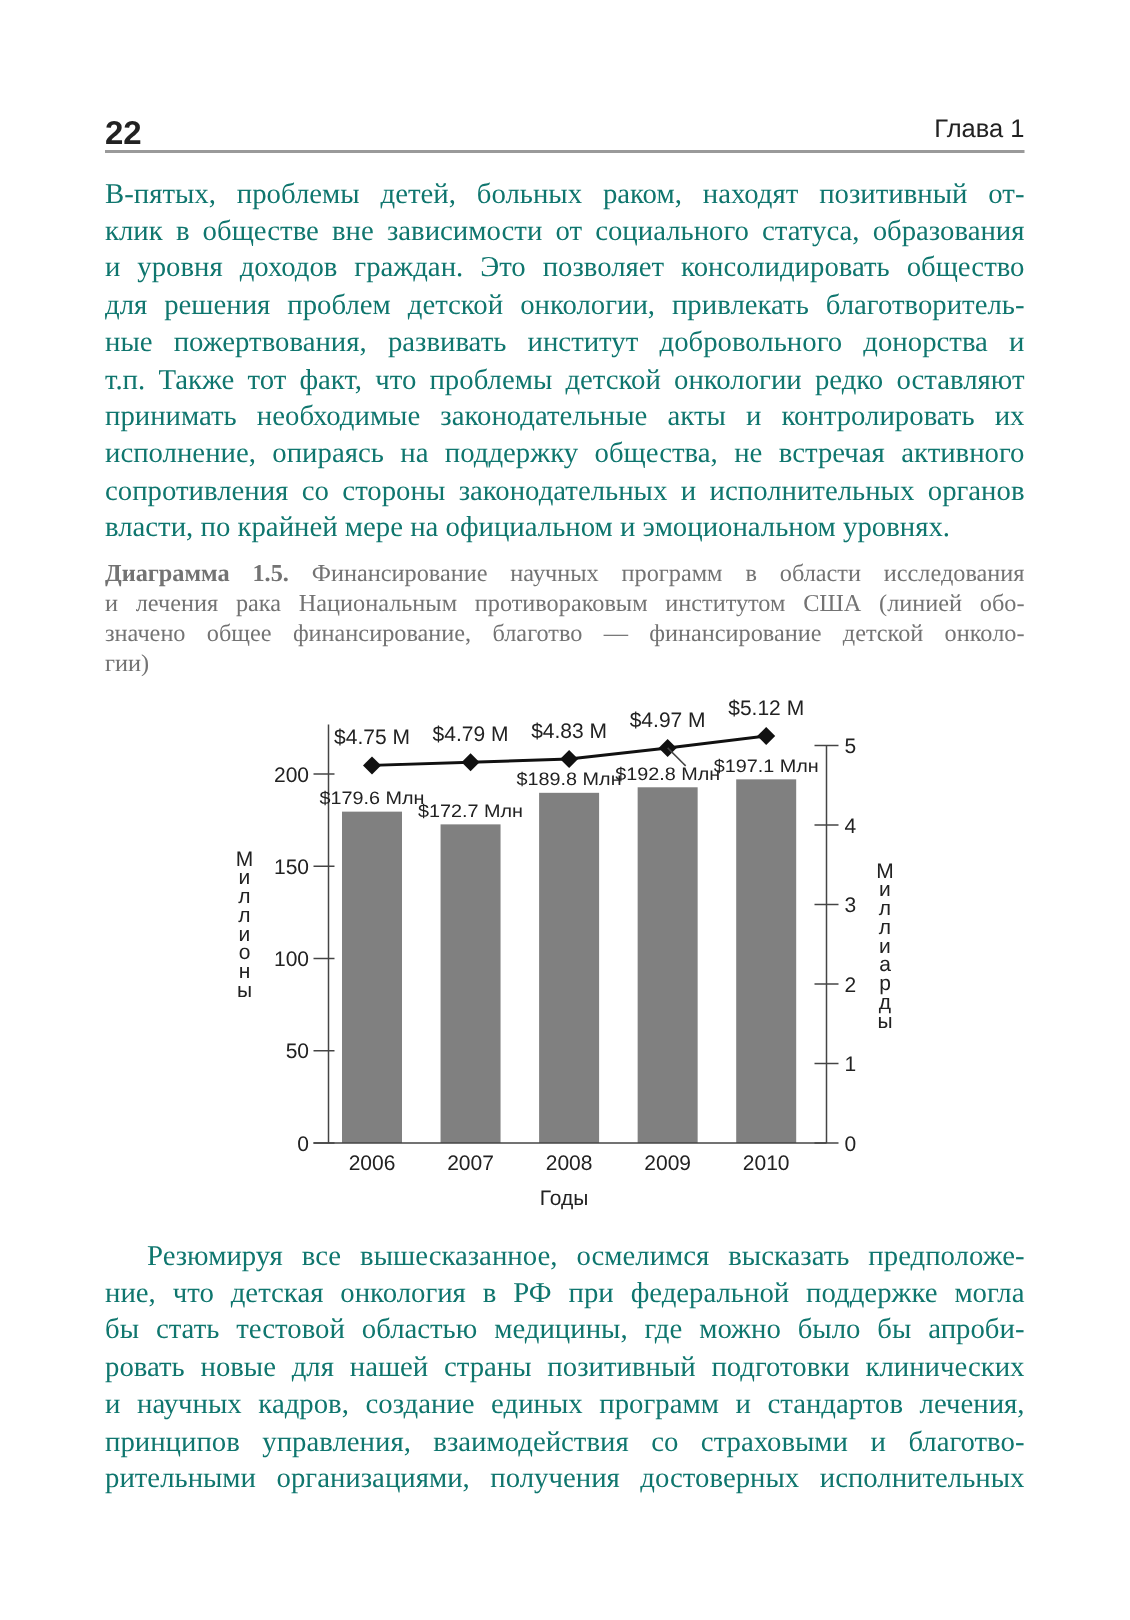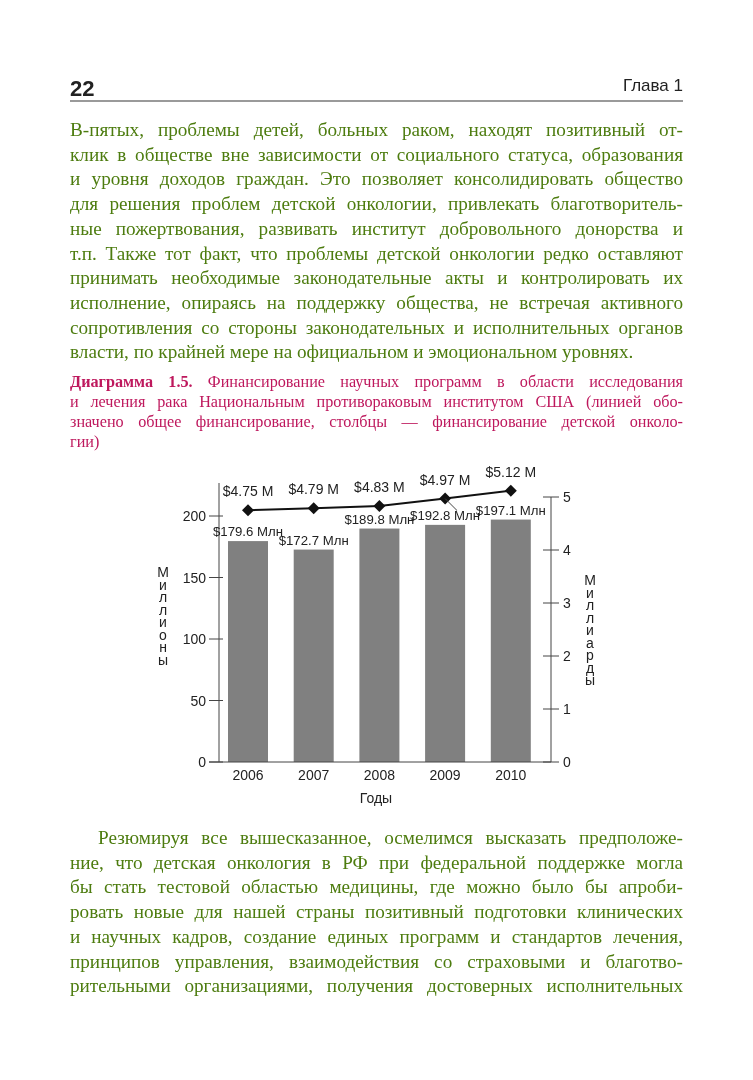--- a/index.html
+++ b/index.html
@@ -2,28 +2,28 @@
 <html><head>
   <meta charset="utf-8">
   <style>
     html, body { margin:0; padding:0; background:#ffffff; }
     body { width:753px; height:1080px; position:relative; overflow:hidden; color:#222; }
     .hdr { position:absolute; left:70px; top:72px; width:613px; height:28px; border-bottom:2px solid #9a9a9a;
            font-family:"Liberation Sans", sans-serif; }
     .hdr .pg { position:absolute; left:0; top:4px; font-weight:bold; font-size:22px; }
     .hdr .ch { position:absolute; right:0; top:4px; font-size:17px;text-align:center; }
     .para { position:absolute; left:70px; width:613px; font-family:"Liberation Serif", serif; font-size:19.2px;
-            line-height:24.7px; text-align:justify; color:#4d7c0f; }
+            line-height:24.7px; text-align:justify; color:#0f766e; }
     .para .ln { display:block; text-align:justify; text-align-last:justify; white-space:nowrap; }
     .para .ln.last { text-align-last:left; }
     .p1 { top:118px; }
     .p2 { top:826px; }
     .p2 .ln.first { padding-left:28px; }
     .caption { position:absolute; left:70px; top:372px; width:613px; font-family:"Liberation Serif", serif;
-               font-size:16.2px; line-height:20px; color:#be185d; }
+               font-size:16.2px; line-height:20px; color:#737373; }
     .caption .ln { display:block; text-align:justify; text-align-last:justify; white-space:nowrap; }
     .caption .ln.last { text-align-last:left; }
     .caption b { font-weight:bold; }
     svg text { font-family:"Liberation Sans", sans-serif; fill:#222; }
   </style>
 </head>
 <body>
 
 <div class="hdr">
   <span class="pg">22</span>
@@ -39,21 +39,21 @@
   <span class="ln">т.п. Также тот факт, что проблемы детской онкологии редко оставляют</span>
   <span class="ln">принимать необходимые законодательные акты и контролировать их</span>
   <span class="ln">исполнение, опираясь на поддержку общества, не встречая активного</span>
   <span class="ln">сопротивления со стороны законодательных и исполнительных органов</span>
   <span class="ln last">власти, по крайней мере на официальном и эмоциональном уровнях.</span>
 </div>
 
 <div class="caption">
   <span class="ln"><b>Диаграмма 1.5.</b><span> Финансирование научных программ в области исследования</span></span>
   <span class="ln">и лечения рака Национальным противораковым институтом США (линией обо-</span>
-  <span class="ln">значено общее финансирование, столбцы — финансирование детской онколо-</span>
+  <span class="ln">значено общее финансирование, благотво — финансирование детской онколо-</span>
   <span class="ln last">гии)</span>
 </div>
 
 <svg id="chart" style="position:absolute; left:0; top:0;" width="753" height="1080" xmlns="http://www.w3.org/2000/svg">
   <g id="bars">
       <rect x="228" y="541.092" width="40" height="220.90800000000002" fill="#808080"></rect>
       <rect x="293.7" y="549.579" width="40" height="212.42100000000005" fill="#808080"></rect>
       <rect x="359.4" y="528.546" width="40" height="233.45399999999995" fill="#808080"></rect>
       <rect x="425.1" y="524.856" width="40" height="237.144" fill="#808080"></rect>
       <rect x="490.8" y="519.567" width="40" height="242.433" fill="#808080"></rect>

